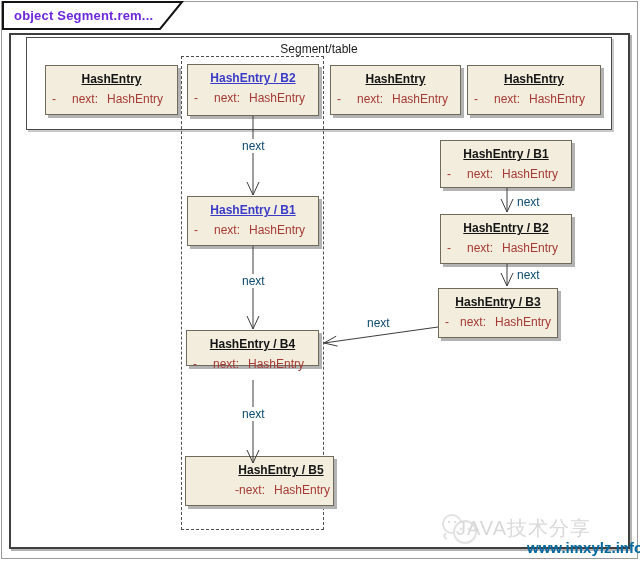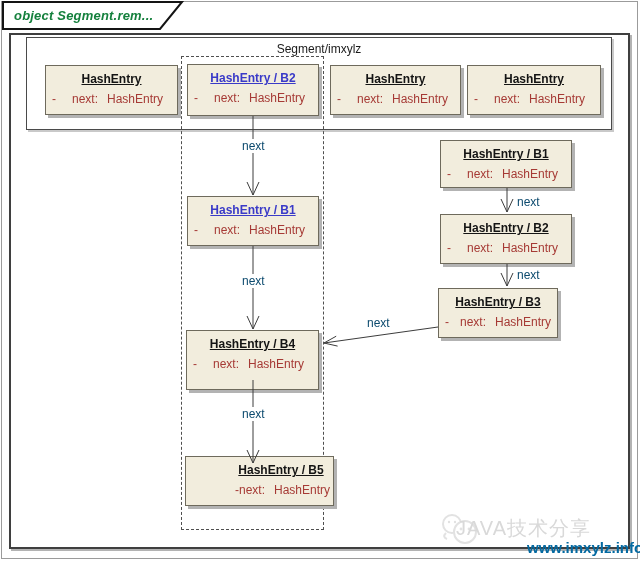--- a/index.html
+++ b/index.html
@@ -26,22 +26,22 @@
   
   .frame{
     position:absolute;left:9px;top:33px;width:621px;height:516px;
     border:2px solid var(--frame-border);
     box-shadow:2px 2px 0 var(--shadow);
     background:transparent;
   }
   .frame-tab{position:absolute;left:2px;top:1px;width:192px;height:30px;}
   .frame-tab-text{
     position:absolute;left:12px;top:7px;
-    font-size:13px;font-weight:bold;color:#15803d;
-    letter-spacing:0.2px;white-space:nowrap;font-style:italic;
+    font-size:13px;font-weight:bold;color:#6d28d9;
+    letter-spacing:0.2px;white-space:nowrap;
   }
   
   .segment-box{
     position:absolute;left:26px;top:37px;width:586px;height:93px;
     border:1px solid #4a4a4a;
     background:#ffffff;
     box-shadow:2px 2px 0 #c9c9c9;
   }
   .segment-label{
     position:absolute;left:0;top:4px;width:100%;
@@ -105,21 +105,21 @@
 <div class="frame"></div>
 
 <div class="frame-tab">
   <svg width="192" height="30">
     <polygon points="1,1 180,1 158,28 1,28" fill="#ffffff" stroke="#141414" stroke-width="2"></polygon>
   </svg>
   <div class="frame-tab-text">object Segment.rem...</div>
 </div>
 
 <div class="segment-box">
-  <div class="segment-label">Segment/imxylz</div>
+  <div class="segment-label">Segment/table</div>
 </div>
 
 <div class="dashed-region"></div>
 
 <div class="node" style="left:45px;top:65px;width:133px;height:50px;">
   <div class="node-title">HashEntry</div>
   <div class="node-attr">
     <span class="vis">-</span>
     <span class="aname">next:</span>
     <span class="atype">HashEntry</span>
@@ -155,21 +155,21 @@
 
 <div class="node" style="left:187px;top:196px;width:132px;height:50px;">
   <div class="node-title link">HashEntry / B1</div>
   <div class="node-attr">
     <span class="vis">-</span>
     <span class="aname">next:</span>
     <span class="atype">HashEntry</span>
   </div>
 </div>
 
-<div class="node" style="left:186px;top:330px;width:133px;height:60px;">
+<div class="node" style="left:186px;top:330px;width:133px;height:36px;">
   <div class="node-title">HashEntry / B4</div>
   <div class="node-attr">
     <span class="vis">-</span>
     <span class="aname">next:</span>
     <span class="atype">HashEntry</span>
   </div>
 </div>
 
 <div class="node" style="left:185px;top:456px;width:149px;height:50px;padding-left:43px;">
   <div class="node-title">HashEntry / B5</div>

